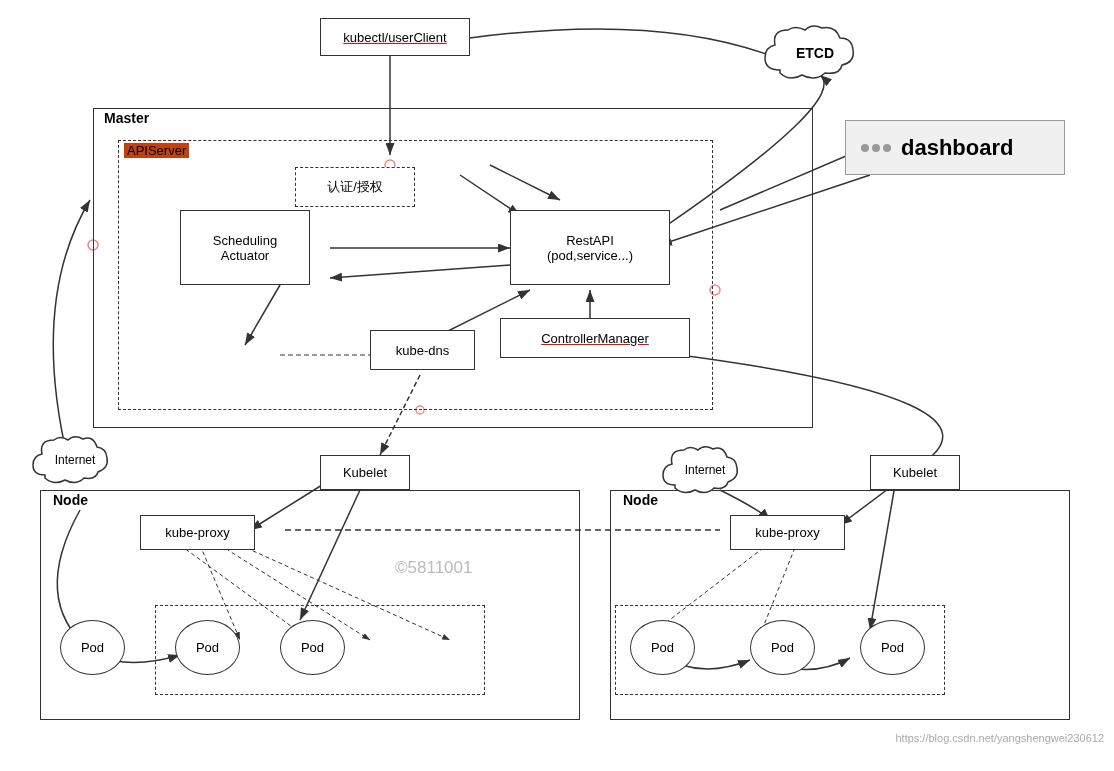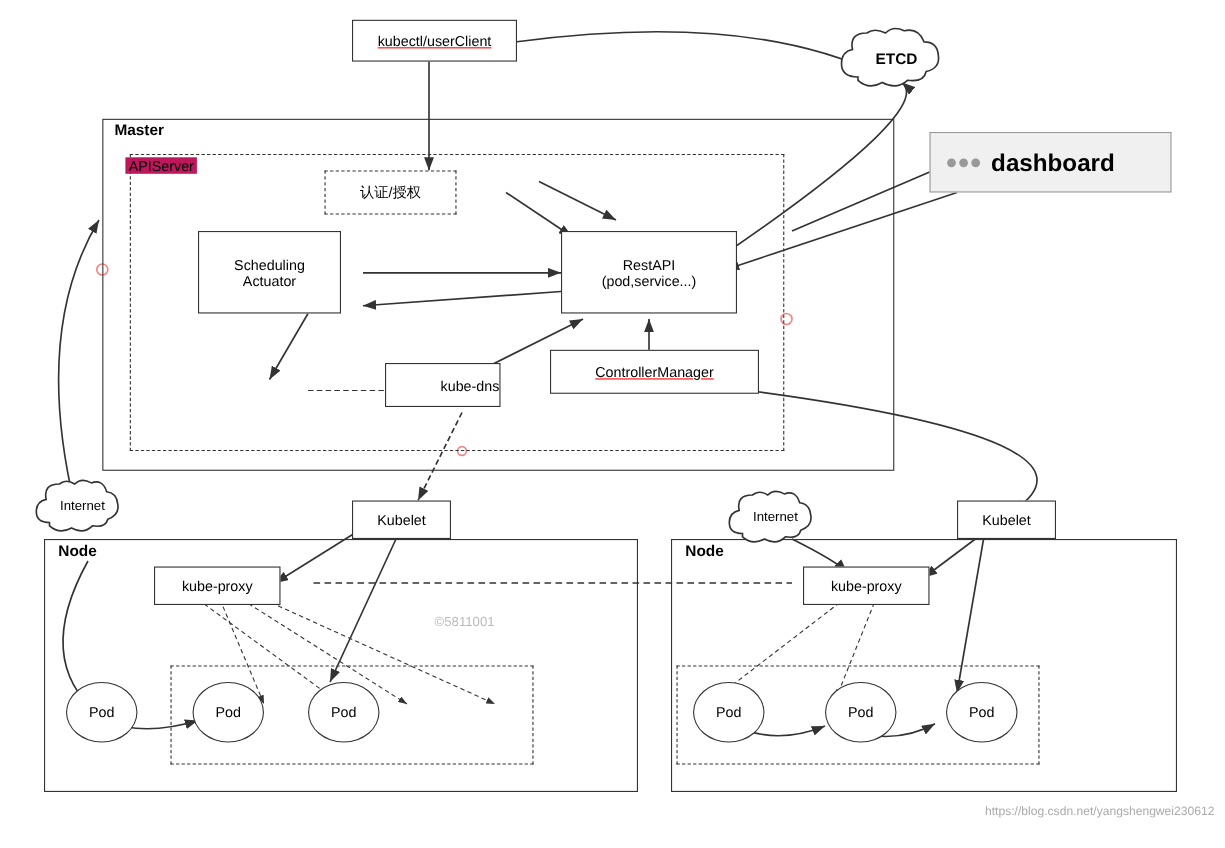--- a/index.html
+++ b/index.html
@@ -77,21 +77,21 @@
       position: absolute;
       font-size: 11px;
       color: #aaa;
     }
     .underline-red {
       text-decoration: underline;
       text-decoration-color: red;
     }
     .copyright {
       position: absolute;
-      font-size: 12px;
+      font-size: 17px;
       color: #bbb;
     }
   </style>
 </head>
 <body>
 
 <div id="diagram-container">
 
   <svg id="main-svg" xmlns="http://www.w3.org/2000/svg">
     <defs>
@@ -192,38 +192,38 @@
     </div>
     <span>dashboard</span>
   </div>
 
   <div class="box" style="left:93px; top:108px; width:720px; height:320px; background:transparent; border:1.5px solid #333;">
   </div>
   <span class="box-label" style="left:100px; top:110px; font-size:14px; font-weight:bold; background:#fff; padding:0 4px;">Master</span>
 
   <div class="box box-dashed" style="left:118px; top:140px; width:595px; height:270px; background:transparent;">
   </div>
-  <span class="box-label" style="left:114px; top:143px; font-size:13px; background:#be185d; padding:0 3px;text-align:right;">APIServer</span>
-
-  <div class="box box-dashed" style="left:295px; top:155px; width:120px; height:40px; background:#fff;">
+  <span class="box-label" style="left:124px; top:143px; font-size:13px; background:#c2410c; padding:0 3px;text-align:right;">APIServer</span>
+
+  <div class="box box-dashed" style="left:295px; top:167px; width:120px; height:40px; background:#fff;">
     <span style="font-size:13px;">认证/授权</span>
   </div>
 
   <div class="box" style="left:180px; top:210px; width:130px; height:75px;">
     <span style="font-size:13px; white-space:pre-line; text-align:center;">Scheduling
 Actuator</span>
   </div>
 
   <div class="box" style="left:510px; top:210px; width:160px; height:75px;">
     <span style="font-size:13px; white-space:pre-line; text-align:center;">RestAPI
 (pod,service...)</span>
   </div>
 
 
-  <div class="box" style="left:350px; top:330px; width:105px; height:40px;justify-content:flex-end;">
+  <div class="box" style="left:370px; top:330px; width:105px; height:40px;">
     <span style="font-size:13px;">kube-dns</span>
   </div>
 
   <div class="box" style="left:500px; top:318px; width:190px; height:40px;">
     <span style="font-size:13px;">
       <span class="underline-red">ControllerManager</span>
     </span>
   </div>
 
   <div class="box" style="left:320px; top:455px; width:90px; height:35px;">

